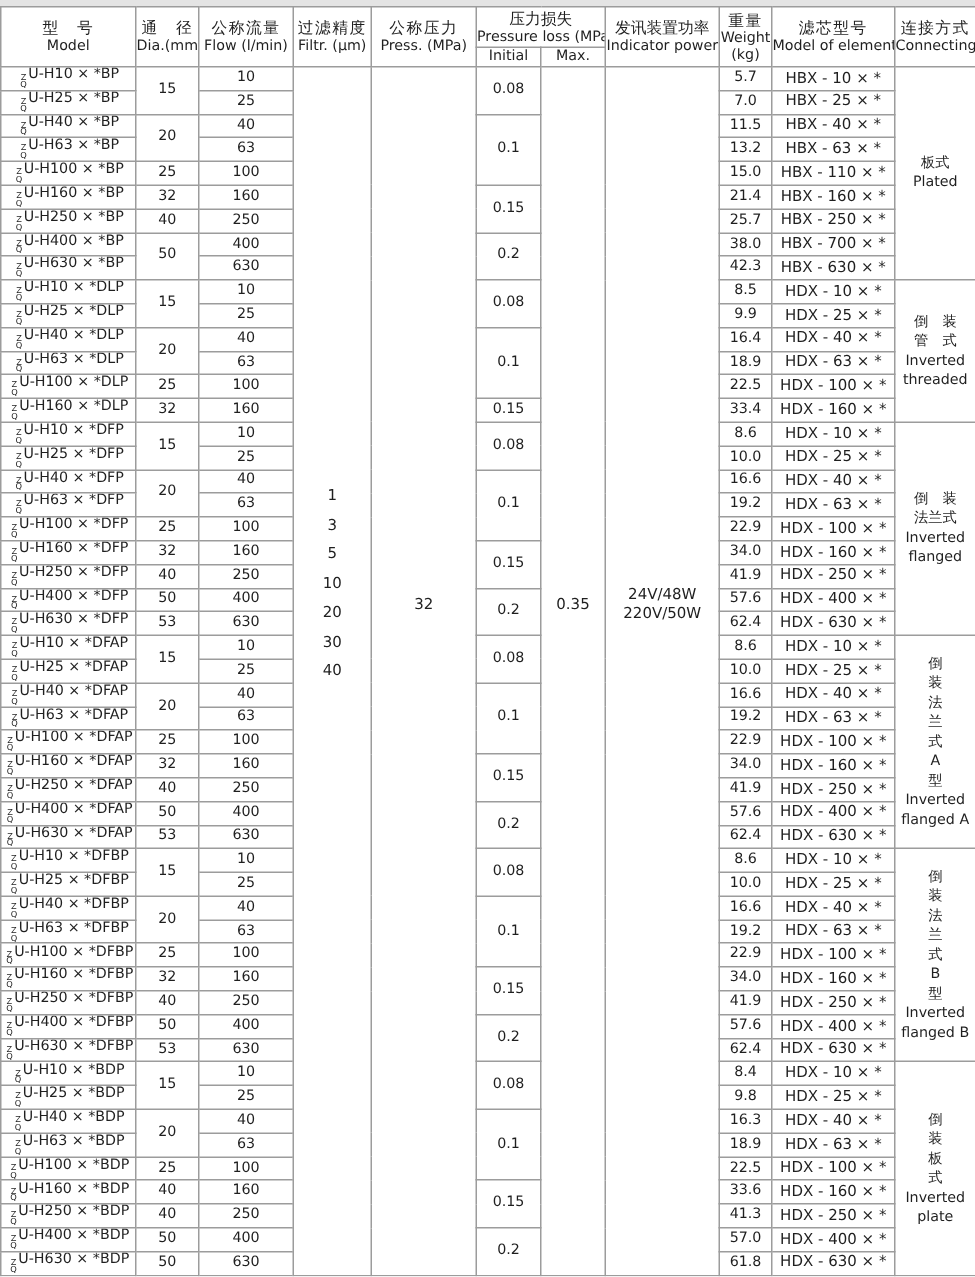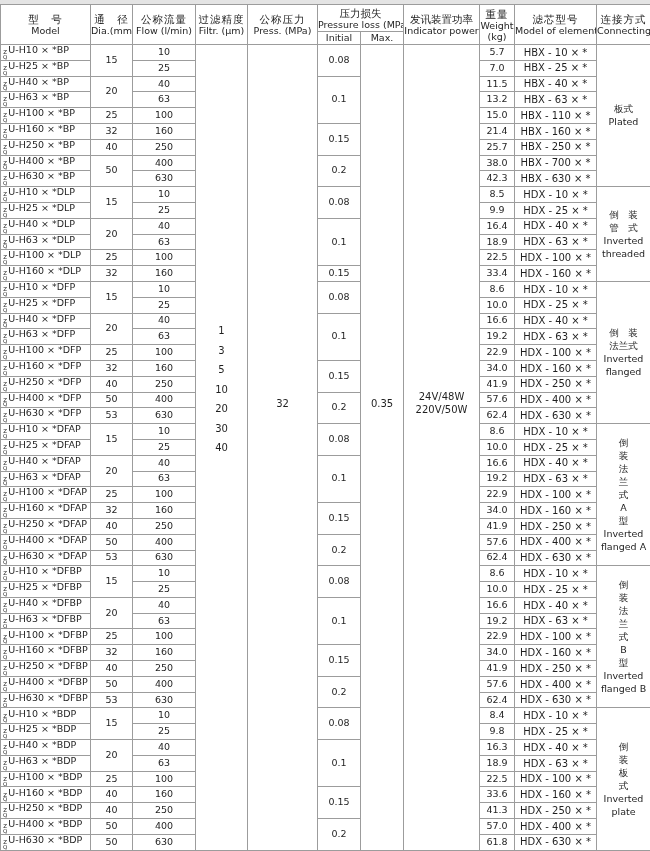--- a/index.html
+++ b/index.html
@@ -9,21 +9,21 @@
   .scan-strip{height:4px;background:#e4e4e4}
   table{width:650px;height:614px;border-collapse:collapse;table-layout:fixed}
   th,td{border:1px solid #9c9c9c;padding:0;font-size:10px;line-height:1.15;
         text-align:center;vertical-align:middle;overflow:hidden;white-space:nowrap;
         font-weight:normal;color:#1f1f1f}
   thead tr.h1{height:27px}
   thead tr.h2{height:13px}
   thead .zh{font-size:10.5px;line-height:12px;letter-spacing:1px}
   thead .en{font-size:9.5px;line-height:11px;letter-spacing:0}
   tbody tr{height:15.8px}
-  td.model{text-align:left;padding-left:2px;font-size:9.5px}
+  td.model{text-align:center;padding-left:2px;font-size:9.5px}
   .prefix{display:inline-flex;flex-direction:column;align-items:center;
           font-size:5.5px;line-height:4.8px;margin-right:1px;vertical-align:-1px}
   td.num{font-size:9.5px}
   td.elem{font-size:10px}
   .flist{display:flex;flex-direction:column;align-items:center;gap:8px;
          transform:translateY(-58px);font-size:10px}
   .mid{transform:translateY(-44px);font-size:10px;line-height:13px}
   .clist{display:flex;flex-direction:column;align-items:center;gap:1px;
          font-size:9.5px;line-height:12px}
 </style>

